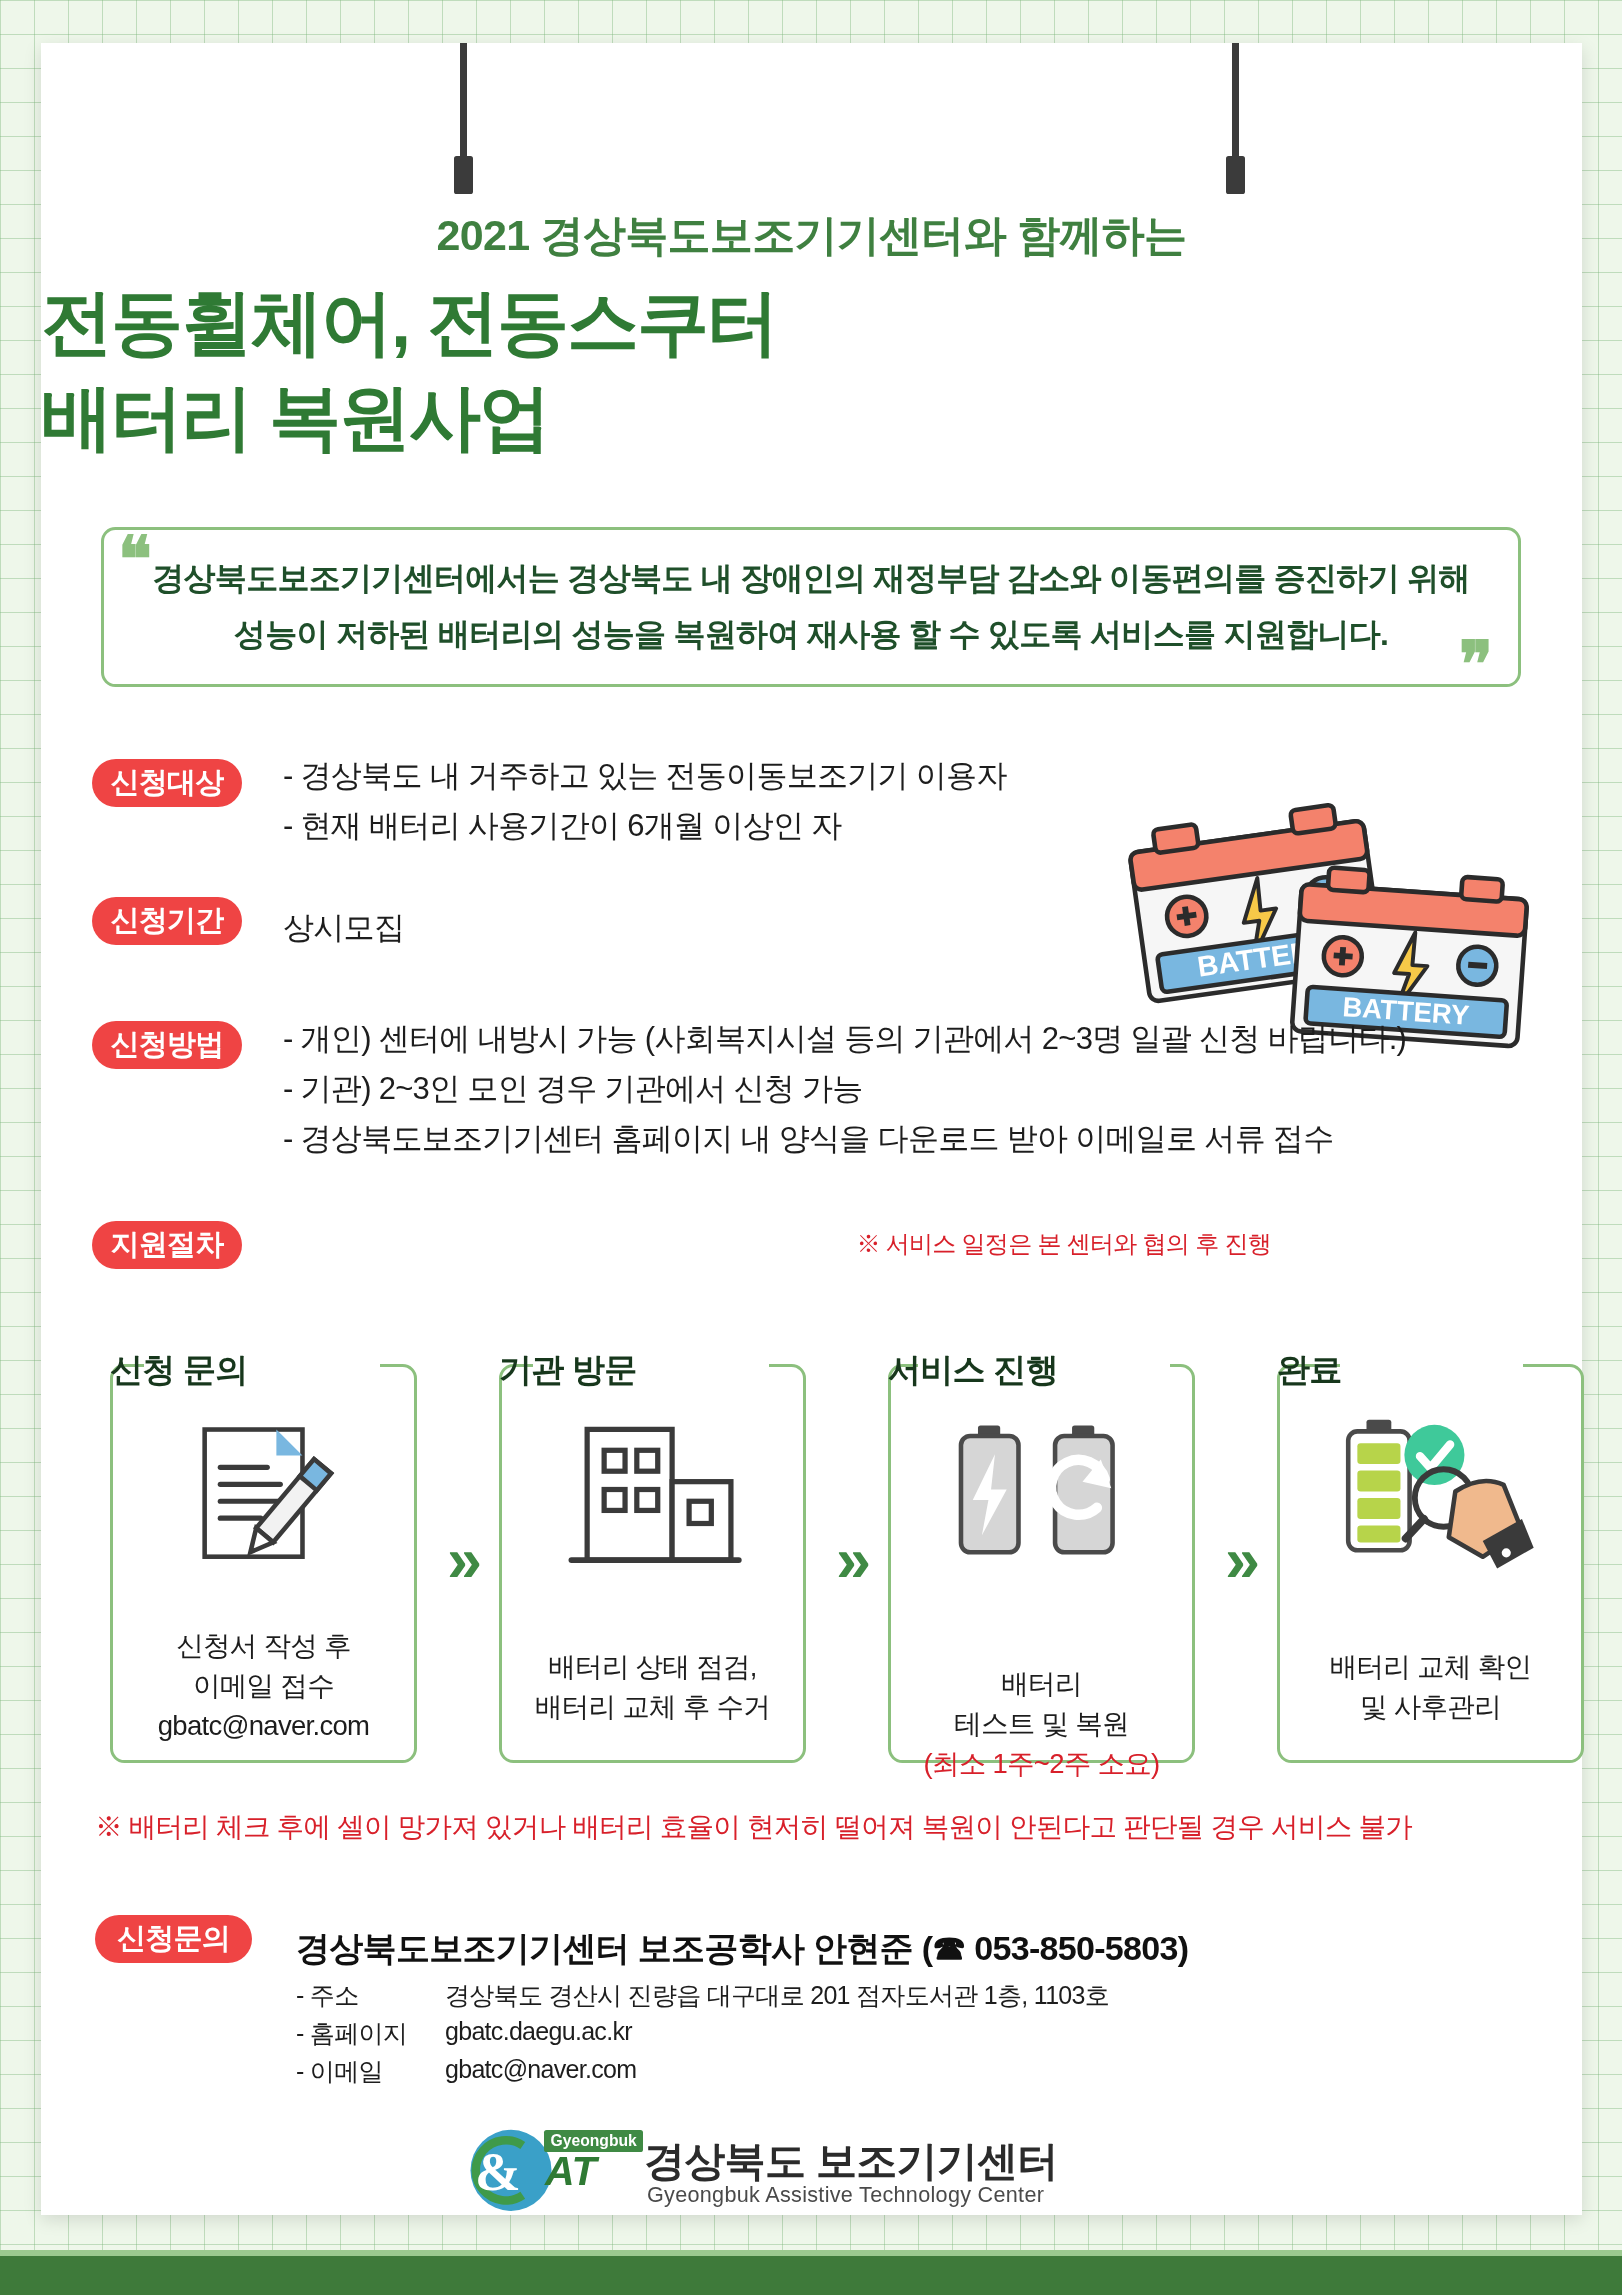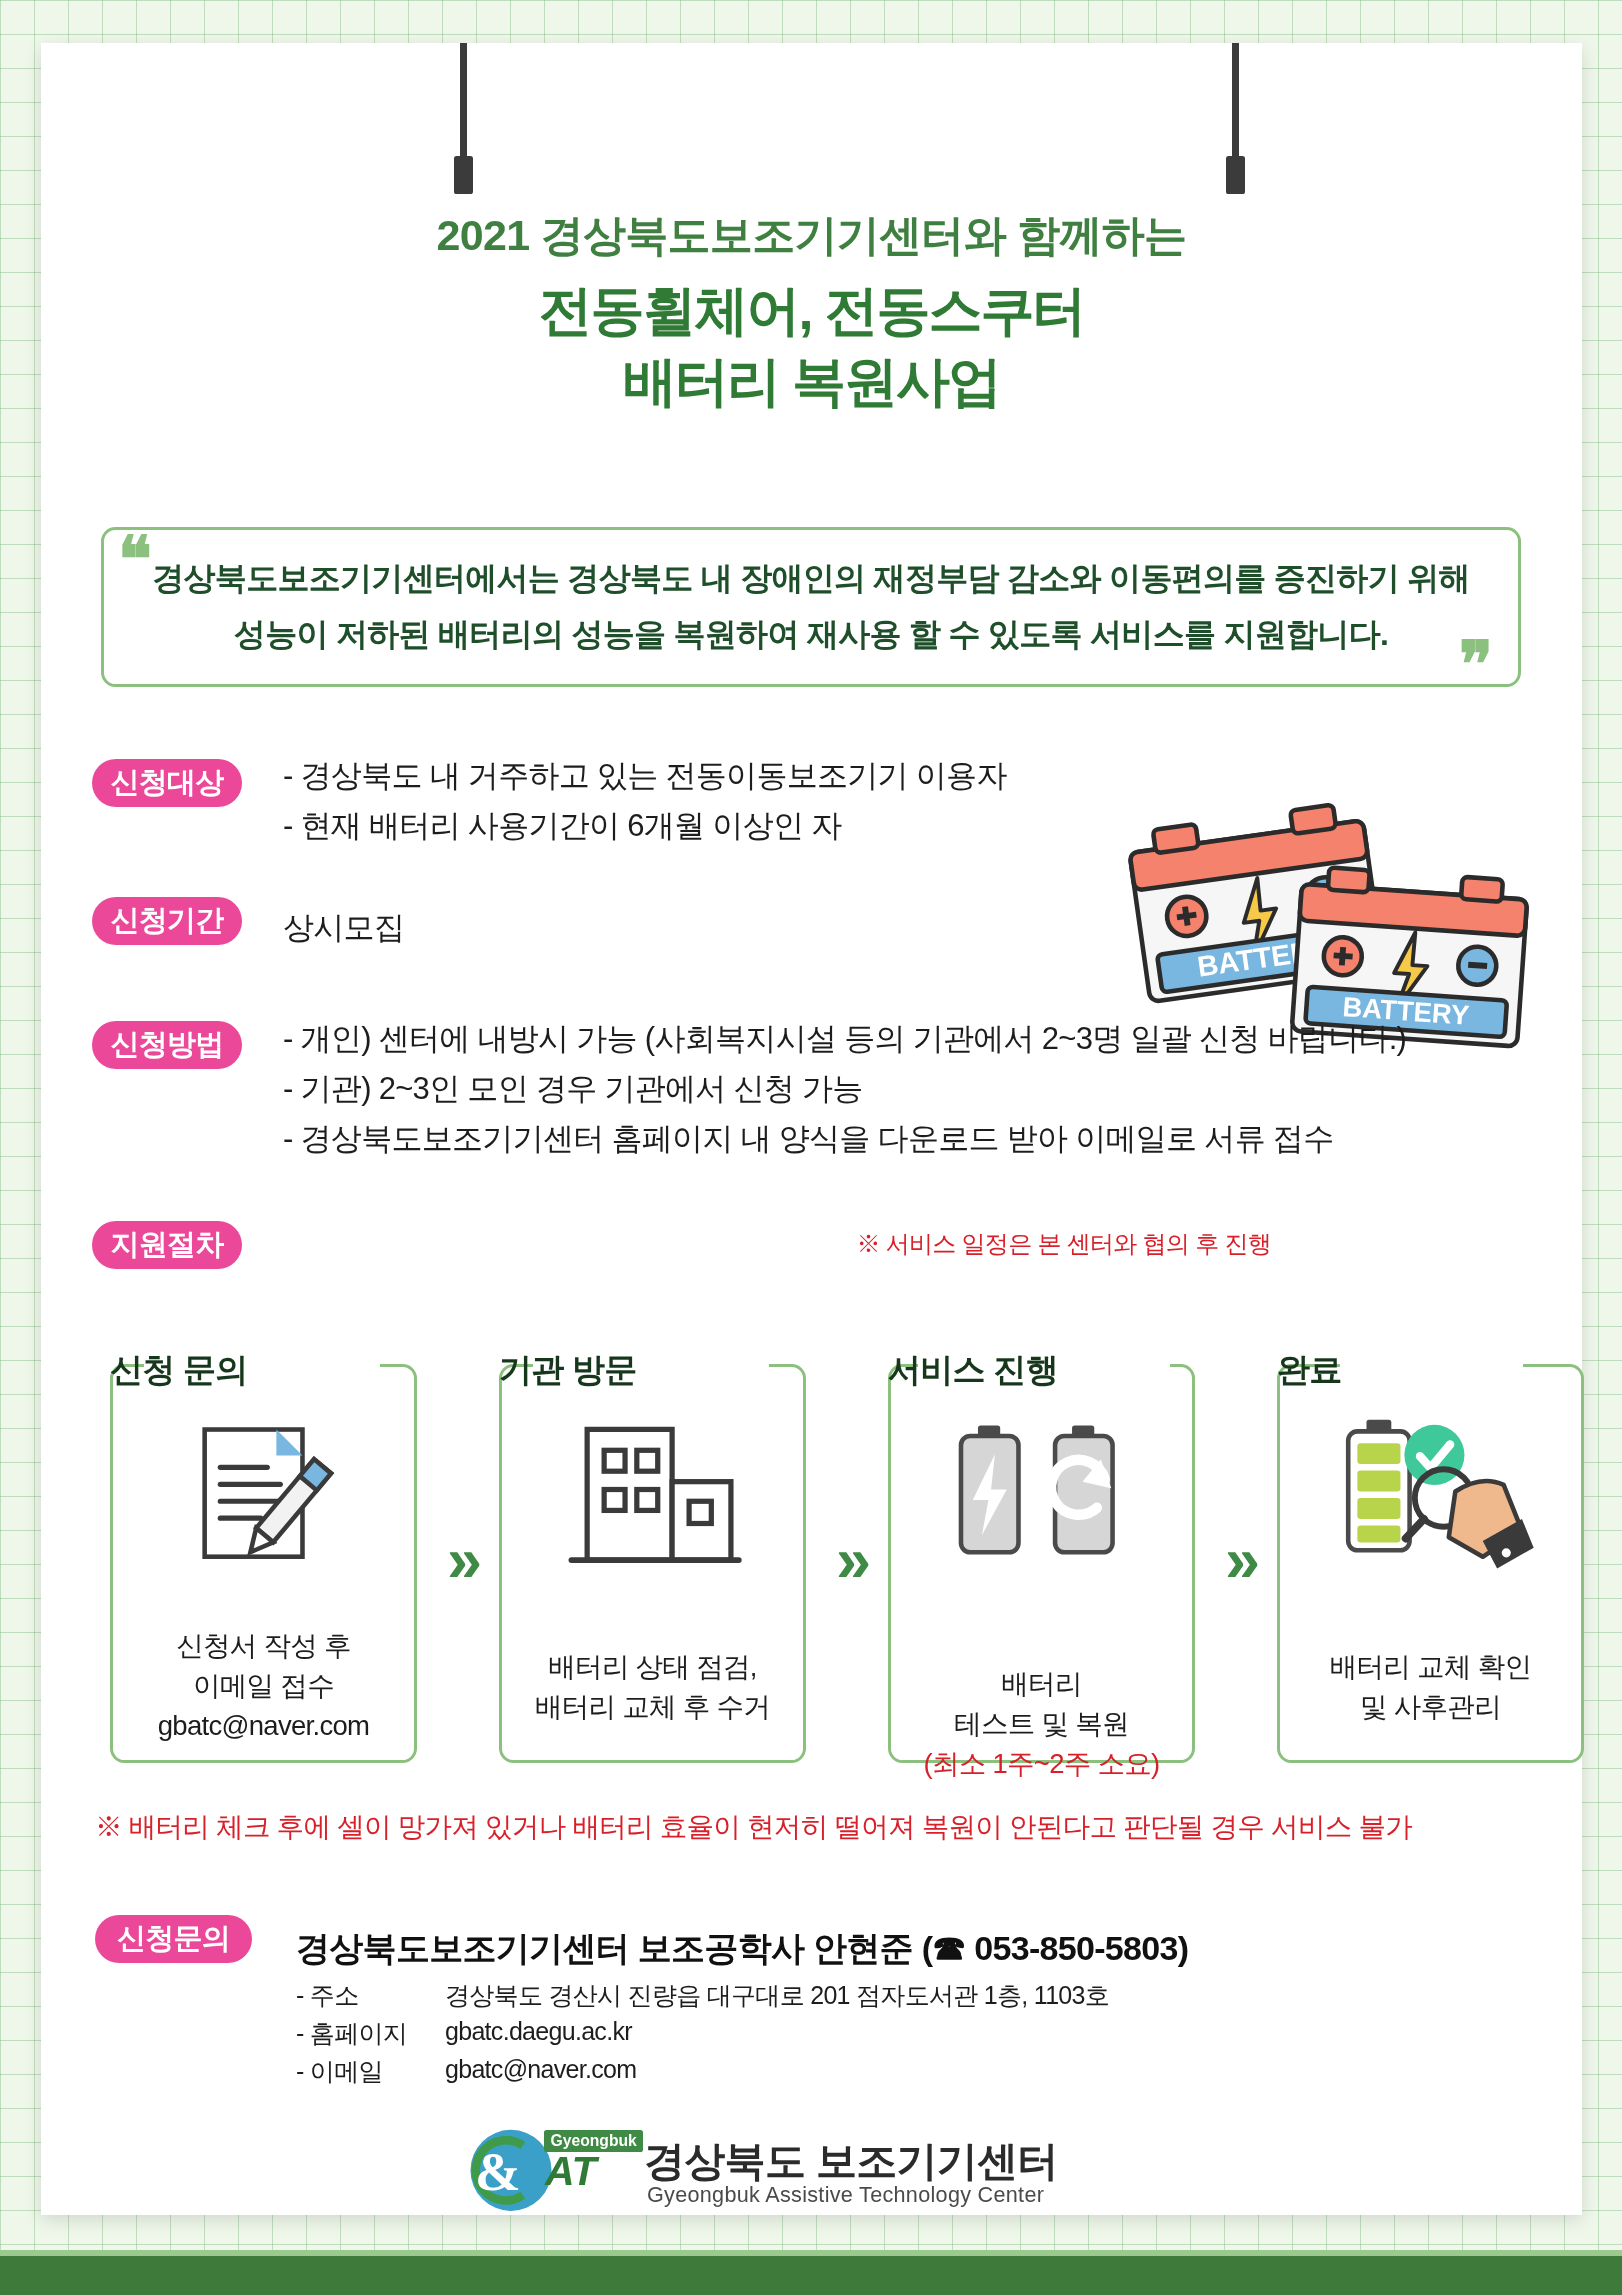--- a/index.html
+++ b/index.html
@@ -76,22 +76,22 @@
     text-align: center;
     font-size: 43px;
     font-weight: bold;
     color: #3f8040;
     letter-spacing: -0.7px;
   }
   .title-main {
     position: absolute;
     top: 232px;
     left: 0; right: 0;
-    text-align: center;
-    font-size: 54px;
+    text-align: left;
+    font-size: 72px;
     font-weight: bold;
     color: #2f7a34;
     line-height: 1.32;
     letter-spacing: -2px;
   }
 
   
   .quote-box {
     position: absolute;
     left: 60px;
@@ -122,21 +122,21 @@
     font-weight: bold;
     line-height: 1;
   }
   .qmark.left  { left: 77px; top: 485px; }
   .qmark.right { left: 1418px; top: 590px; }
 
   
   .pill {
     position: absolute;
     height: 48px;
-    background: #ec4899;
+    background: #ef4444;
     border-radius: 25px;
     color: #ffffff;
     font-size: 29px;
     font-weight: bold;
     display: flex;
     align-items: center;
     justify-content: center;
     letter-spacing: -0.7px;
   }
 

